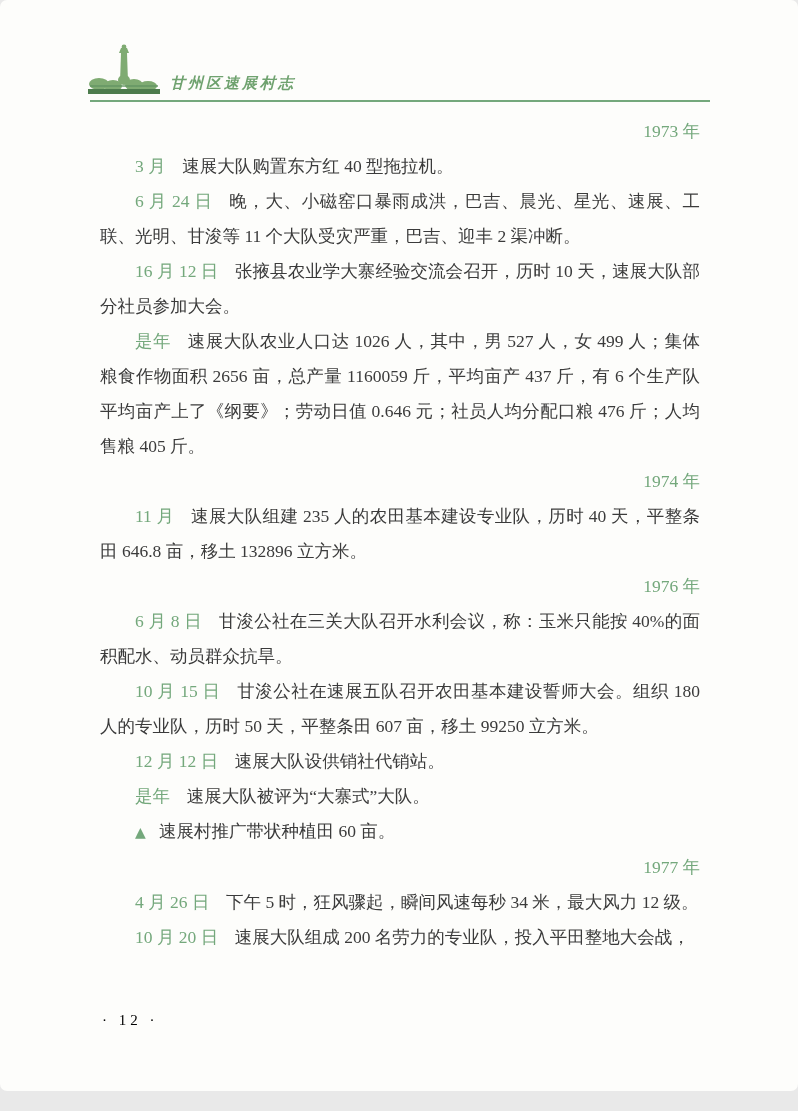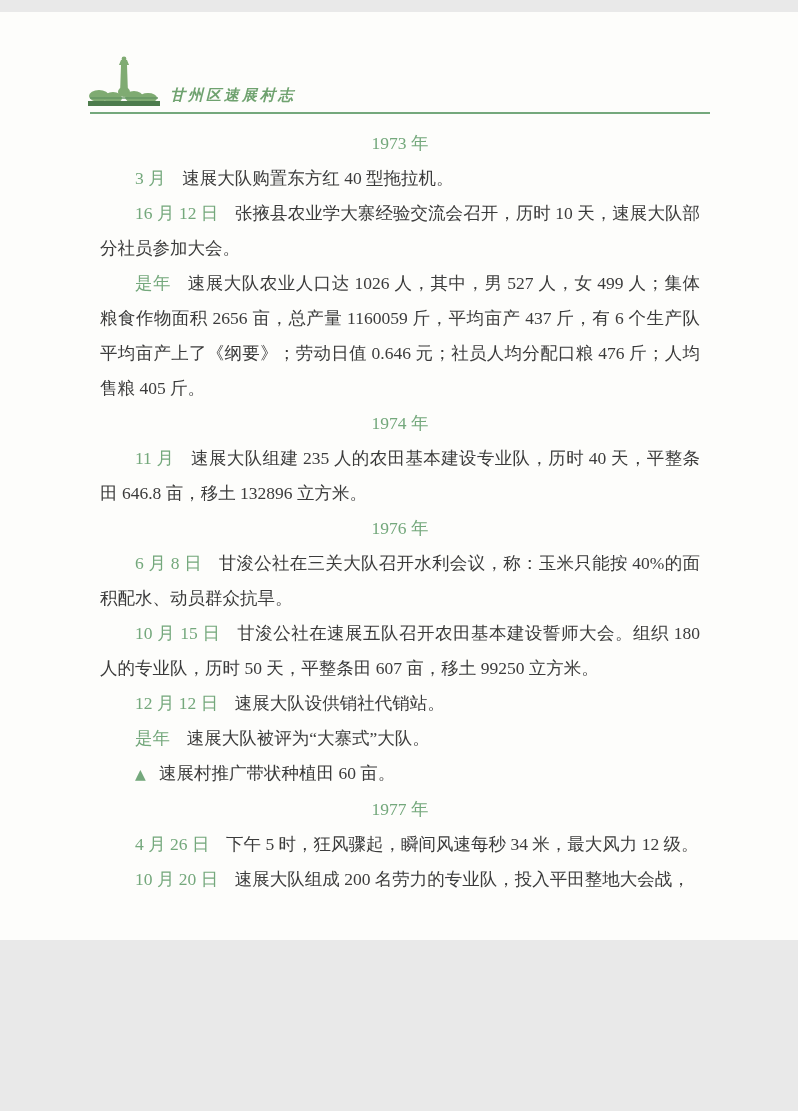--- a/index.html
+++ b/index.html
@@ -5,26 +5,27 @@
   :root{
     --green:#74a87c;
     --green-logo:#7fab72;
     --green-dark:#4d7c4d;
     --ink:#3b3b3b;
     --paper:#fdfdfb;
   }
   html,body{margin:0;padding:0;background:#e9e9e9;}
   .page{
     position:relative;
-    width:798px;height:928px;
-    margin:12px auto;
+    width:798px;height:1091px;
+    margin:0 auto;
     background:var(--paper);
     font-family:"Liberation Serif","DejaVu Serif",serif;
     color:var(--ink);
     overflow:hidden;
+    border-radius:7px;
   }
   .brand{
     position:absolute;top:44px;left:88px;
     display:flex;align-items:flex-end;gap:10px;
   }
   .logo{display:block;}
   .brand-title{
     color:#6fa26f;
     font-size:15px;
     font-weight:bold;
@@ -39,21 +40,21 @@
     background:var(--green);
   }
   .content{
     position:absolute;top:114px;left:100px;
     width:600px;
     font-size:17.5px;
     line-height:35px;
   }
   .year{
     color:var(--green);
-    text-align:center;
+    text-align:right;
     font-weight:400;
     font-size:17.5px;
     margin:0;
   }
   .entry{
     margin:0;
     text-indent:2em;
     text-align:justify;
   }
   .entry .date{
@@ -94,20 +95,21 @@
       </svg>
       <span class="brand-title">甘州区速展村志</span>
     </div>
     <div class="rule"></div>
   </header>
 
   <main class="content">
 
     <h2 class="year">1973 年</h2>
     <p class="entry"><span class="date">3 月</span><span>速展大队购置东方红 40 型拖拉机。</span></p>
+    <p class="entry"><span class="date">6 月 24 日</span><span>晚，大、小磁窑口暴雨成洪，巴吉、晨光、星光、速展、工联、光明、甘浚等 11 个大队受灾严重，巴吉、迎丰 2 渠冲断。</span></p>
     <p class="entry"><span class="date">16 月 12 日</span><span>张掖县农业学大寨经验交流会召开，历时 10 天，速展大队部分社员参加大会。</span></p>
     <p class="entry"><span class="date">是年</span><span>速展大队农业人口达 1026 人，其中，男 527 人，女 499 人；集体粮食作物面积 2656 亩，总产量 1160059 斤，平均亩产 437 斤，有 6 个生产队平均亩产上了《纲要》；劳动日值 0.646 元；社员人均分配口粮 476 斤；人均售粮 405 斤。</span></p>
 
     <h2 class="year">1974 年</h2>
     <p class="entry"><span class="date">11 月</span><span>速展大队组建 235 人的农田基本建设专业队，历时 40 天，平整条田 646.8 亩，移土 132896 立方米。</span></p>
 
     <h2 class="year">1976 年</h2>
     <p class="entry"><span class="date">6 月 8 日</span><span>甘浚公社在三关大队召开水利会议，称：玉米只能按 40%的面积配水、动员群众抗旱。</span></p>
     <p class="entry"><span class="date">10 月 15 日</span><span>甘浚公社在速展五队召开农田基本建设誓师大会。组织 180 人的专业队，历时 50 天，平整条田 607 亩，移土 99250 立方米。</span></p>
     <p class="entry"><span class="date">12 月 12 日</span><span>速展大队设供销社代销站。</span></p>

